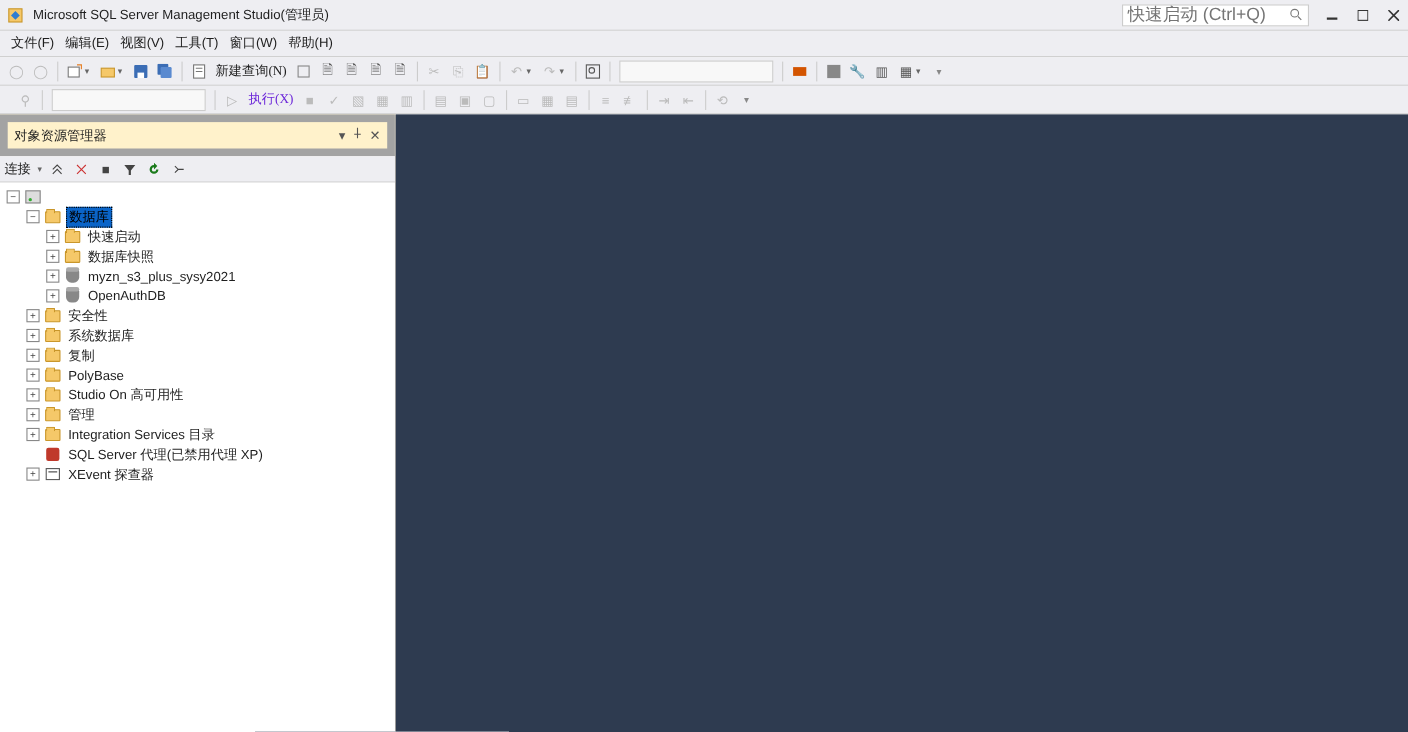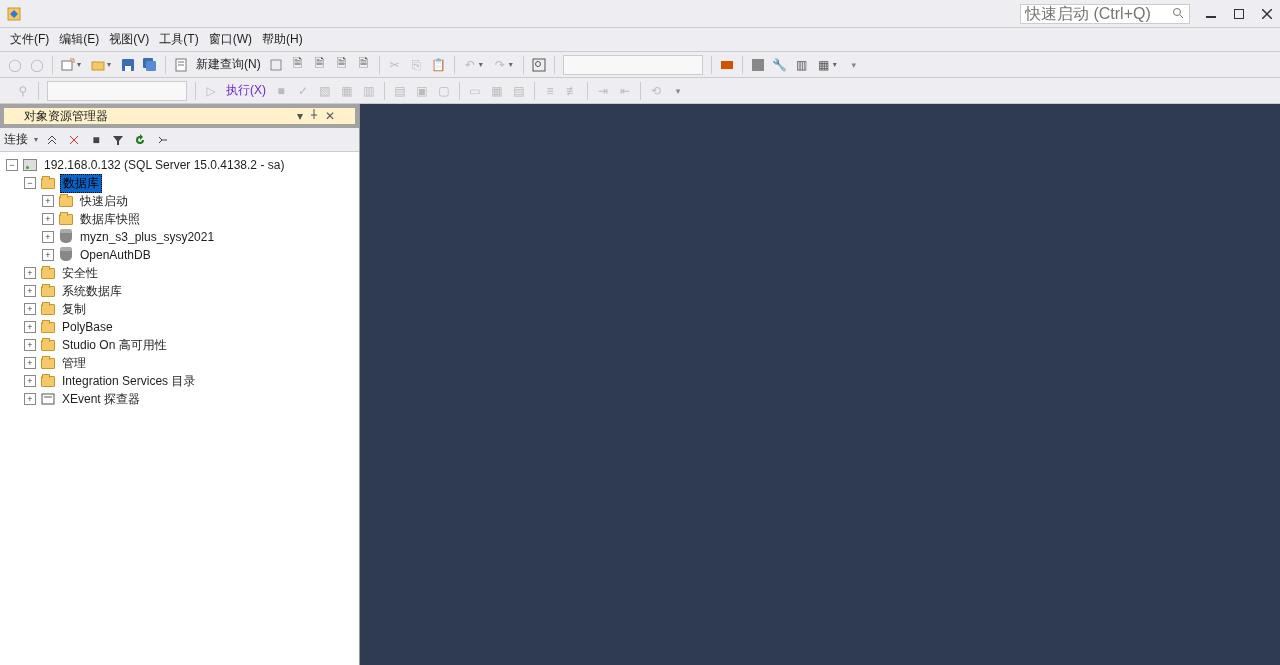--- a/index.html
+++ b/index.html
@@ -18,28 +18,28 @@
 
 
 .menu-bar { height: 24px; background: #eeeef2; display: flex; align-items: center; padding: 0 6px; gap: 2px; border-bottom: 1px solid #ccc;}
 .menu-bar .menu-item { color: #1e1e1e; padding: 2px 4px; }
 
 
 .toolbar { height: 26px; background: #eeeef2; display: flex; align-items: center; padding: 0 4px; border-bottom: 1px solid #ccc;}
 .tb-btn { width: 20px; height: 20px; display:inline-flex;align-items:center;justify-content:center; margin:0 1px; color:#555;}
 .tb-btn.disabled { color:#bbb; }
 .tb-sep { width:1px; height:18px; background:#ccc; margin:0 4px;}
-.tb-text-btn { display:flex;align-items:center; gap:4px; padding:0 4px; height:20px; color:#1e1e1e;}
+.tb-text-btn { display:flex;align-items:center; gap:4px; padding:0 4px; height:20px; color:#1e1e1e;font-family:Liberation Serif, serif;}
 .tb-dropdown-sm { width:140px; height:20px; background:#f8f8f8; border:1px solid #ccc; margin:0 4px;}
 .tb-dd-arrow{width:8px;height:20px;display:inline-flex;align-items:center;color:#666;font-size:8px;margin-left:-2px;margin-right:2px;}
 
 
 .main { display:flex; height: calc(665px - 28px - 24px - 26px - 26px); }
 .panel { width: 360px; background:#fff; border-right:1px solid #999; display:flex; flex-direction:column;}
-.panel-header { height:24px; background:#fff2cb; border:4px solid #a3a3a3; display:flex; align-items:center; padding:0 20px; justify-content:space-between;}
+.panel-header { height:38px; background:#fff2cb; border:7px solid #a3a3a3; display:flex; align-items:center; padding:0 6px; justify-content:space-between;}
 .panel-header .ph-title { color:#1e1e1e; }
 .panel-header .ph-icons { display:flex; gap:6px; color:#555;}
 .panel-toolbar { height:24px; background:#eeeef2; display:flex; align-items:center; padding:0 4px; gap:6px; border-bottom:1px solid #ccc;}
 .panel-toolbar .ptb-lbl{color:#1e1e1e;}
 .panel-toolbar .ptb-btn{width:16px;height:16px;display:inline-flex;align-items:center;justify-content:center;color:#444;}
 
 .tree { flex:1; background:#fff; padding:4px 2px; overflow:auto;}
 .tree-row { display:flex; align-items:center; height:18px; white-space:nowrap;}
 .tree-row .indent { display:inline-block; }
 .tree-row .expander { width:12px; height:12px; border:1px solid #888; display:inline-flex;align-items:center;justify-content:center; font-size:9px; line-height:9px; margin-right:4px; color:#444; background:#fff;}
@@ -62,20 +62,21 @@
 </head>
 <body>
 
 <div class="title-bar">
   <span class="icon">
     <svg width="16" height="16">
         <rect x="2" y="2" width="12" height="12" fill="#f5c869" stroke="#c9962a"></rect>
         <path d="M4 8 L8 4 L12 8 L8 12 Z" fill="#2e7dd1"></path>
       </svg>
   </span>
+  <span class="title">Microsoft SQL Server Management Studio(管理员)</span>
   <span class="spacer"></span>
   <div class="quick-launch">
     <input placeholder="快速启动 (Ctrl+Q)" style="">
     <span class="search-ic">
         <svg width="12" height="12">
           <circle cx="5" cy="5" r="3.5" stroke="#777" fill="none"></circle>
           <line x1="8" y1="8" x2="11" y2="11" stroke="#777"></line>
         </svg>
       </span>
   </div>
@@ -268,21 +269,20 @@
           </svg>
         </span>
     </div>
     <div class="tree">
       <div class="tree-row">
           <span class="indent" style="width:4px"></span>
           <span class="expander">−</span>
           <span class="node-icon">
             <span class="srv-ic"></span>
           </span>
-          <span class="node-label">192.168.0.132 (SQL Server 15.0.4138.2 - sa)</span>
         </div>
       <div class="tree-row">
           <span class="indent" style="width:22px"></span>
           <span class="expander">−</span>
           <span class="node-icon">
             <span class="fold-ic"></span>
           </span>
           <span class="node-label selected">数据库</span>
         </div>
       <div class="tree-row">
@@ -365,20 +365,28 @@
           </span>
           <span class="node-label">管理</span>
         </div>
       <div class="tree-row">
           <span class="indent" style="width:22px"></span>
           <span class="expander">+</span>
           <span class="node-icon">
             <span class="fold-ic"></span>
           </span>
           <span class="node-label">Integration Services 目录</span>
+        </div>
+      <div class="tree-row">
+          <span class="indent" style="width:22px"></span>
+          <span class="expander none"></span>
+          <span class="node-icon">
+            <span class="agent-ic"></span>
+          </span>
+          <span class="node-label">SQL Server 代理(已禁用代理 XP)</span>
         </div>
       <div class="tree-row">
           <span class="indent" style="width:22px"></span>
           <span class="expander">+</span>
           <span class="node-icon">
             <svg width="14" height="12">
               <rect x="1" y="1" width="12" height="10" fill="none" stroke="#555"></rect>
               <line x1="3" y1="4" x2="11" y2="4" stroke="#555"></line>
             </svg>
           </span>

